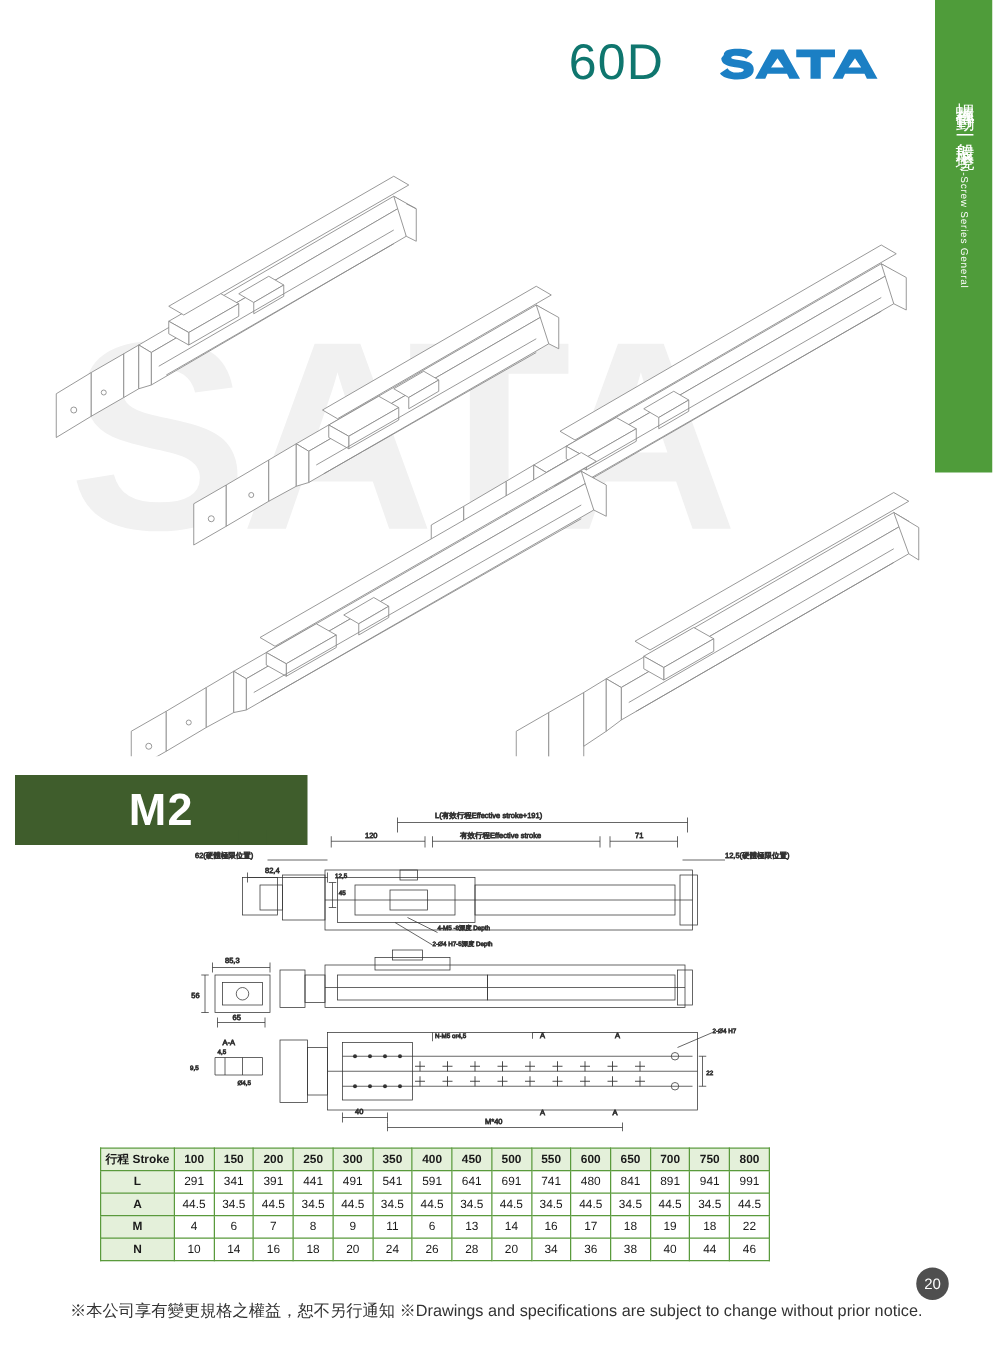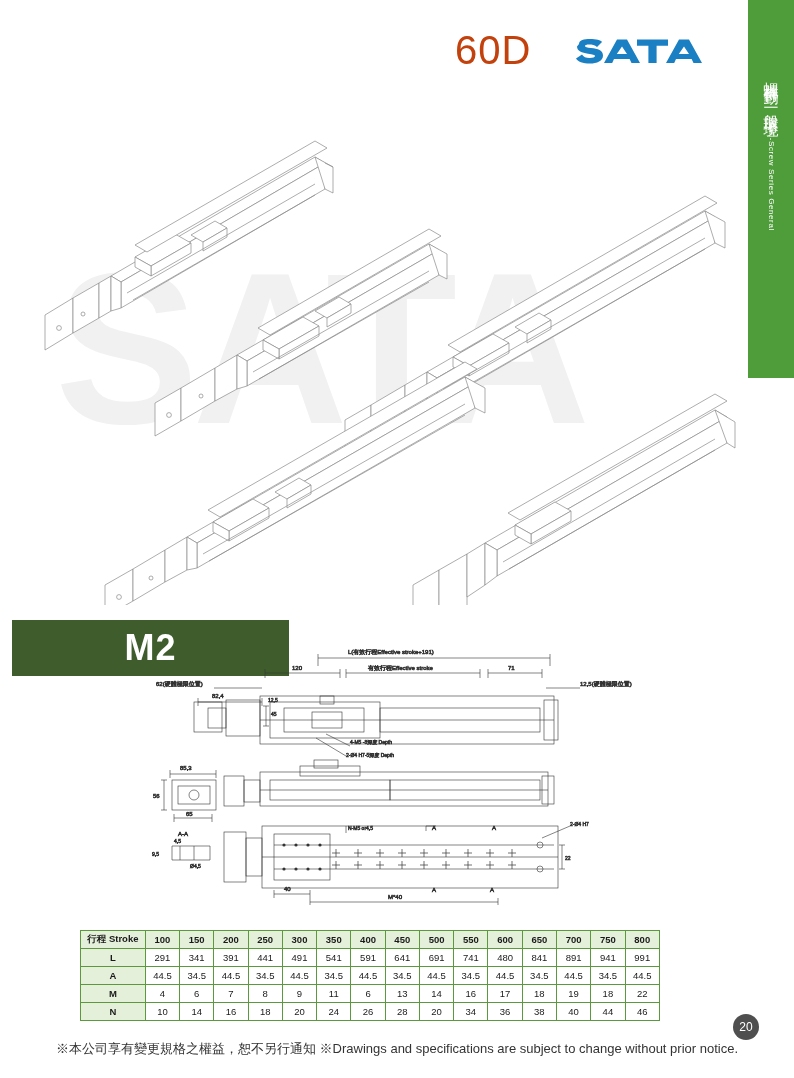--- a/index.html
+++ b/index.html
@@ -45,21 +45,21 @@
     letter-spacing: 0.6px;
     margin: 10px auto 0 auto;
   }
 
   
   .model-no {
     position: absolute;
     top: 28px;
     left: 455px;
     font-size: 40px;
-    color: #c2410c;
+    color: #0f766e;
     font-family: "Liberation Sans", sans-serif;
     letter-spacing: 1px;
   }
   .brand-logo {
     position: absolute;
     top: 36px;
     left: 575px;
     width: 135px;
     height: 34px;
   }
@@ -89,21 +89,20 @@
   .iso-area svg { display:block; }
 
   
   .m2-banner {
     position: absolute;
     top: 620px;
     left: 12px;
     width: 234px;
     height: 56px;
     background: #3f5d2c;
-    padding-left: 43px;
   }
   .m2-banner .m2-text {
     position: absolute;
     left: 0; right: 0; top: 0;
     line-height: 56px;
     text-align: center;
     color: #ffffff;
     font-size: 36px;
     font-weight: bold;
     letter-spacing: 1px;
@@ -125,25 +124,24 @@
     width: 590px;
     height: 265px;
   }
   .tech-area svg { display:block; }
 
   
   .spec-table {
     position: absolute;
     top: 918px;
     left: 80px;
-    width: 580px;
+    width: 536px;
     border-collapse: collapse;
     font-size: 9.5px;
     color: #1a1a1a;
-    margin-top: 12px;
   }
   .spec-table td, .spec-table th {
     border: 1px solid #5a9a3c;
     text-align: center;
     height: 17px;
     font-weight: normal;
     padding: 0;
   }
   .spec-table .hdr td {
     background: #e4f0da;

